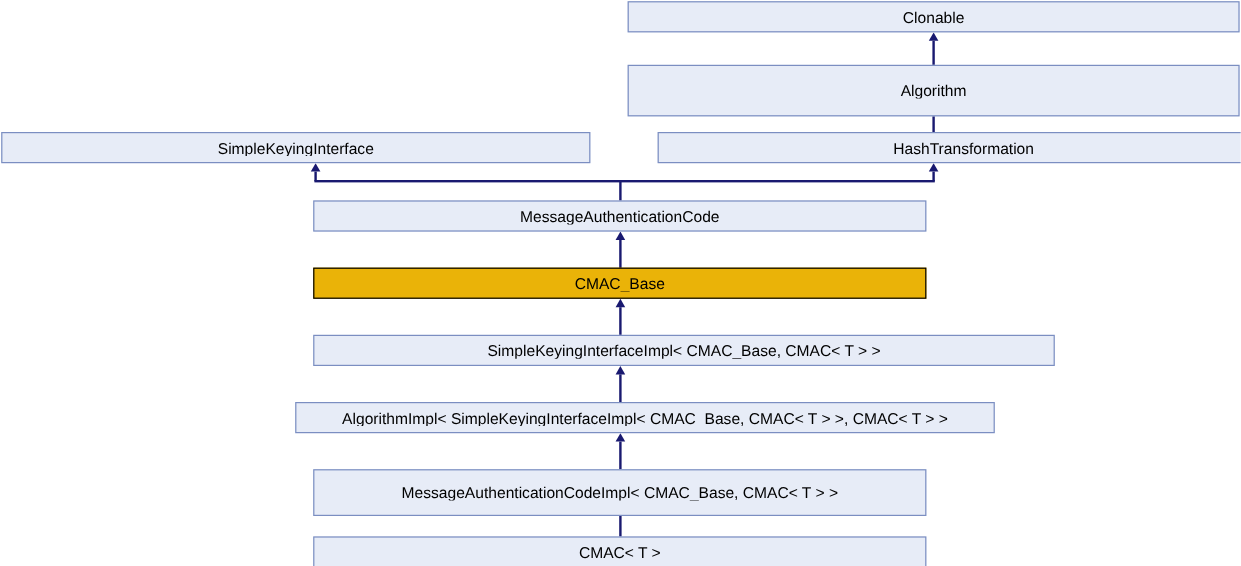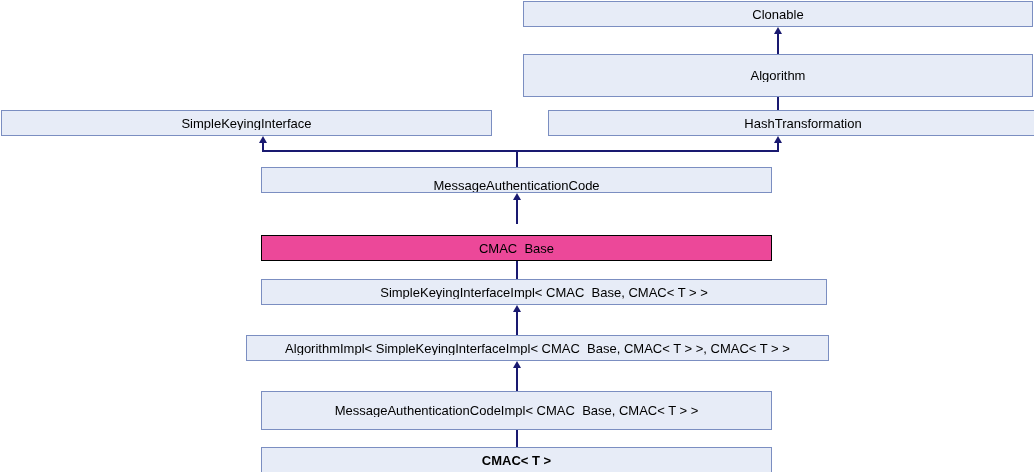--- a/index.html
+++ b/index.html
@@ -26,22 +26,21 @@
     align-items: center;
     justify-content: center;
     font-size: 13px;
     color: #000000;
     line-height: 1;
     white-space: nowrap;
     letter-spacing: 0px;
   }
   .node.current {
     border: 1.6px solid #000000;
-    background: #ec4899;
-    margin-top: 12px;
+    background: #eab308;
   }
   .node-label {
     display: block;
     padding: 0 4px;
     overflow: hidden;
     text-overflow: clip;
   }
   
   .edge-v {
     position: absolute;
@@ -106,37 +105,37 @@
   </div>
 
   <div class="node" style="left:1px; top:110px; width:491px; height:26px;">
     <span class="node-label">SimpleKeyingInterface</span>
   </div>
 
   <div class="node" style="left:523px; top:110px; width:510px; height:26px;margin-left:25px;">
     <span class="node-label">HashTransformation</span>
   </div>
 
-  <div class="node" style="left:261px; top:167px; width:511px; height:26px;align-items:flex-end;">
+  <div class="node" style="left:261px; top:167px; width:511px; height:26px;">
     <span class="node-label">MessageAuthenticationCode</span>
   </div>
 
   <div class="node current" style="left:261px; top:223px; width:511px; height:26px;">
     <span class="node-label">CMAC_Base</span>
   </div>
 
-  <div class="node" style="left:261px; top:279px; width:566px; height:26px;">
+  <div class="node" style="left:261px; top:279px; width:618px; height:26px;">
     <span class="node-label">SimpleKeyingInterfaceImpl&lt; CMAC_Base, CMAC&lt; T &gt; &gt;</span>
   </div>
 
   <div class="node" style="left:246px; top:335px; width:583px; height:26px;">
     <span class="node-label">AlgorithmImpl&lt; SimpleKeyingInterfaceImpl&lt; CMAC_Base, CMAC&lt; T &gt; &gt;, CMAC&lt; T &gt; &gt;</span>
   </div>
 
   <div class="node" style="left:261px; top:391px; width:511px; height:39px;">
     <span class="node-label">MessageAuthenticationCodeImpl&lt; CMAC_Base, CMAC&lt; T &gt; &gt;</span>
   </div>
 
-  <div class="node" style="left:261px; top:447px; width:511px; height:26px;font-weight:bold;">
+  <div class="node" style="left:261px; top:447px; width:511px; height:26px;">
     <span class="node-label">CMAC&lt; T &gt;</span>
   </div>
 
 </div>
 
 </body></html>

